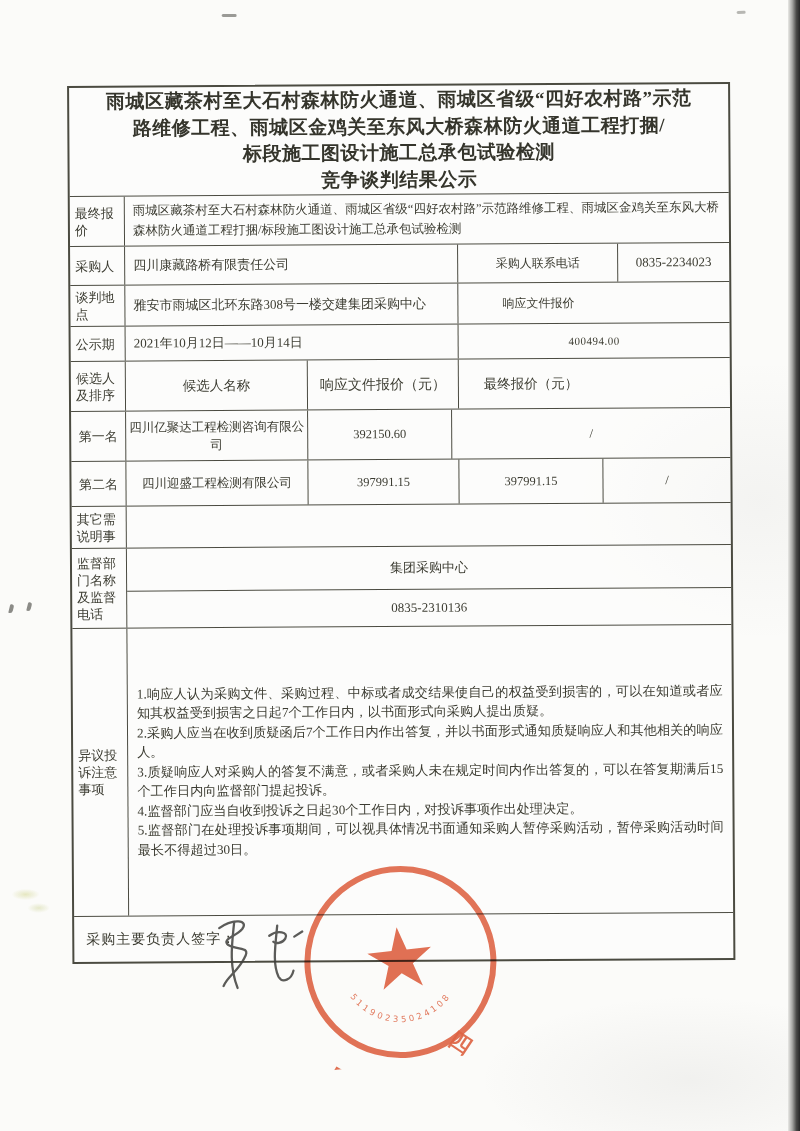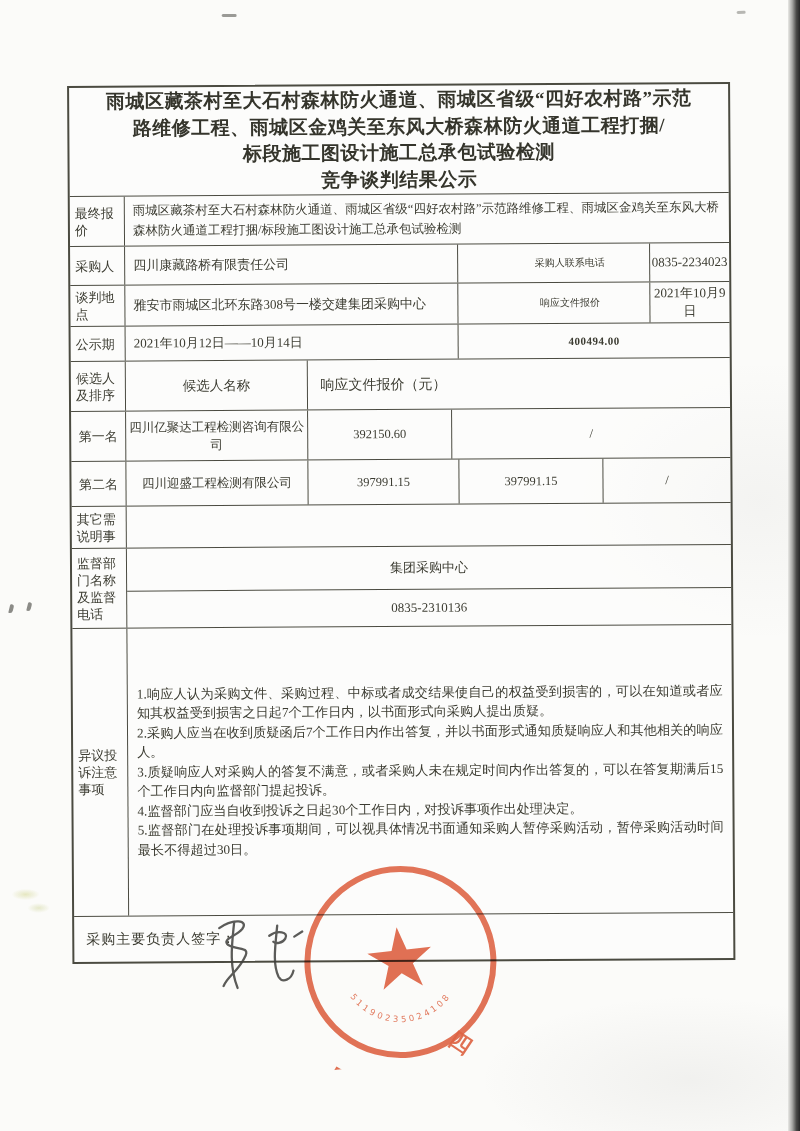--- a/index.html
+++ b/index.html
@@ -46,27 +46,27 @@
   .r-venue { height:41px; }
   .r-publicity { height:35px; }
   .r-candhead { height:50px; }
   .r-cand1 { height:50px; }
   .r-cand2 { height:45px; }
   .r-other { height:42px; }
   .r-supervision { height:80px; }
   .r-objection { height:288px; }
   .r-sign { height:45px; }
   .w-info-val { width:333px; flex:none; }
-  .w-info-lab2 { width:160px; flex:none; font-size:10px;margin-left:32px; }
+  .w-info-lab2 { width:160px; flex:none; font-size:12px; }
   .w-info-val2 { flex:1; font-size:13px; }
   .w-name { width:182px; flex:none; font-size:12.5px; line-height:18px; }
   .w-doc { width:151px; flex:none; font-size:12.5px; }
   .w-final { width:144px; flex:none; font-size:12.5px; }
   .w-remark { flex:1; font-size:13px; }
-  .small-num { font-size:11px; letter-spacing:0.5px;font-weight:bold; }
+  .small-num { font-size:11px; letter-spacing:0.5px; }
   .sup-right { flex:1; display:flex; flex-direction:column; }
   .sup-sub { display:flex; align-items:center; justify-content:center; font-size:13px; }
   .sup-sub.first { height:43px; border-bottom:1.5px solid #4b4b41; }
   .sup-sub.second { flex:1; }
   .objection-body {
     flex:1; padding:10px 9px; display:flex; flex-direction:column; justify-content:center;
   }
   .objection-body p { font-size:13.2px; line-height:19.5px; text-align:justify; }
   .sign-row-label { padding-left:12px; font-size:14px; letter-spacing:1px; }
   .signature-svg { position:absolute; left:195px; top:905px; pointer-events:none; }
@@ -106,33 +106,33 @@
       <div class="cell label-col">采购人</div>
       <div class="cell val w-info-val">四川康藏路桥有限责任公司</div>
       <div class="cell center w-info-lab2">采购人联系电话</div>
       <div class="cell center w-info-val2">0835-2234023</div>
     </div>
 
     <div class="row r-venue">
       <div class="cell label-col">谈判地点</div>
       <div class="cell val w-info-val">雅安市雨城区北环东路308号一楼交建集团采购中心</div>
       <div class="cell center w-info-lab2">响应文件报价</div>
-      <div class="cell center w-info-val2">2021年10月9日</div>
     </div>
 
     <div class="row r-publicity">
       <div class="cell label-col">公示期</div>
       <div class="cell val w-info-val">2021年10月12日——10月14日</div>
       <div class="cell center w-info-val2 small-num">400494.00</div>
     </div>
 
     <div class="row r-candhead">
       <div class="cell label-col">候选人及排序</div>
       <div class="cell center w-name" style="font-size:13.5px">候选人名称</div>
       <div class="cell center w-doc" style="font-size:14px">响应文件报价（元）</div>
+      <div class="cell center w-final" style="font-size:13.5px">最终报价（元）</div>
     </div>
 
     <div class="row r-cand1">
       <div class="cell label-col center">第一名</div>
       <div class="cell center w-name">四川亿聚达工程检测咨询有限公司</div>
       <div class="cell center w-final">392150.60</div>
       <div class="cell center w-remark">/</div>
     </div>
 
     <div class="row r-cand2">

